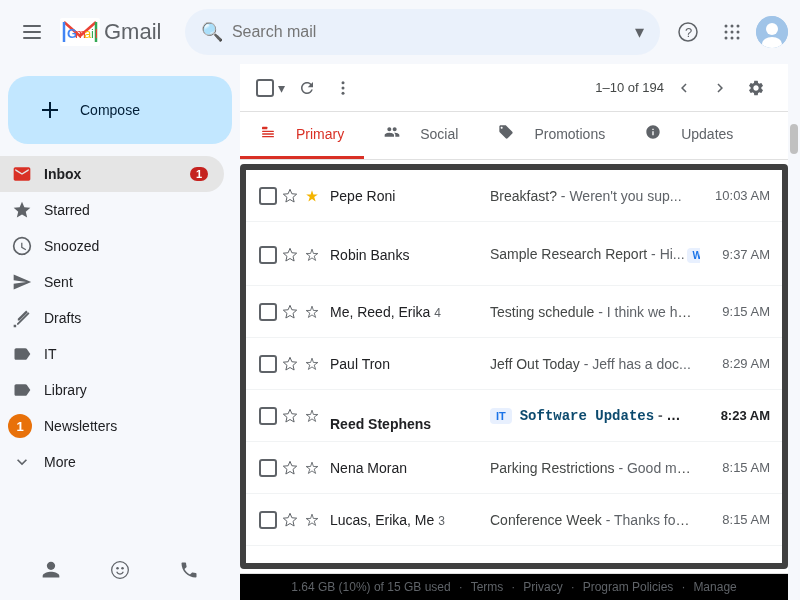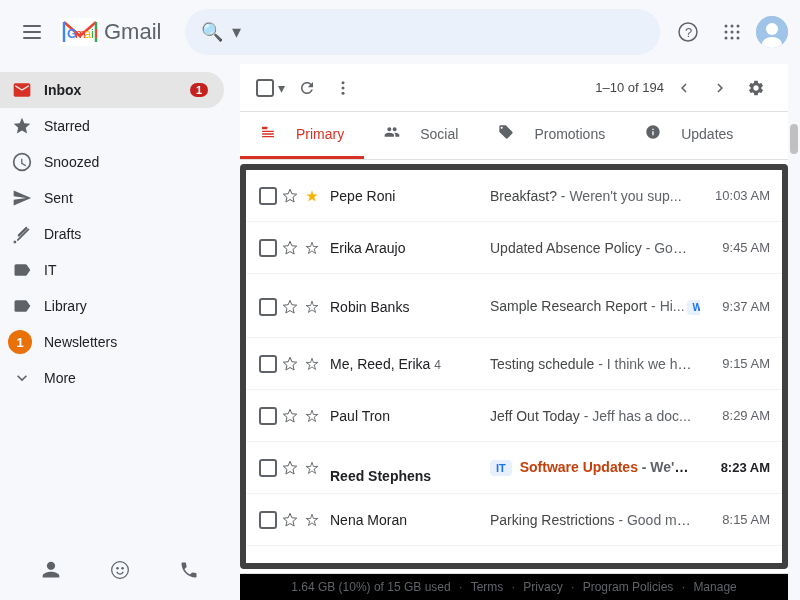--- a/index.html
+++ b/index.html
@@ -52,21 +52,21 @@
     .email-row { display: flex; align-items: center; padding: 8px 12px; border-bottom: 1px solid #f1f3f4; cursor: pointer; height: 52px; position: relative; background: #fff; }
     .email-row.unread { font-weight: 700; background: #fff; }
     .email-row .row-checkbox { width: 20px; min-width: 20px; display: flex; justify-content: center; }
     .email-row .row-star { width: 24px; min-width: 24px; display: flex; justify-content: center; color: #5f6368; font-size: 16px; }
     .email-row .row-important { width: 20px; min-width: 20px; display: flex; justify-content: center; color: #5f6368; font-size: 14px; }
     .email-row .row-sender { width: 160px; min-width: 160px; overflow: hidden; text-overflow: ellipsis; white-space: nowrap; font-size: 14px; padding: 0 8px; }
     .email-row .row-subject { flex: 1; overflow: hidden; text-overflow: ellipsis; white-space: nowrap; font-size: 14px; padding: 0 8px; color: #444746; }
     .email-row.unread .row-subject { color: #202124; }
     .email-row .row-time { width: 70px; min-width: 70px; text-align: right; font-size: 13px; color: #5f6368; }
     .email-row.unread .row-time { font-weight: 700; color: #202124; }
-    .subject-bold { font-weight: 700; color: #c2410c; }
+    .subject-bold { font-weight: 700; color: #0c4a6e; font-family: Liberation Mono, monospace; }
     .subject-dimmed { color: #5f6368; }
     .tag-badge { display: inline-flex; align-items: center; background: #e0e0e0; color: #444; border-radius: 4px; padding: 2px 6px; font-size: 11px; font-weight: 500; margin-right: 4px; }
     .tag-badge.it { background: #e8f0fe; color: #1a73e8; }
     .tag-badge.word { background: #e8f0fe; color: #1a73e8; }
     .important-filled { color: #f4b400; }
 
     
     .footer { padding: 6px 16px; border-top: 1px solid #e0e0e0; display: flex; align-items: center; justify-content: center; font-size: 12px; color: #5f6368; gap: 8px; background: #000000; }
     .footer a { color: #5f6368; text-decoration: none; }
 
@@ -97,20 +97,21 @@
         <text x="7" y="20" font-size="13" font-weight="700" fill="#4285F4">G</text>
         <text x="15" y="20" font-size="13" font-weight="400" fill="#EA4335">m</text>
         <text x="24" y="20" font-size="13" font-weight="400" fill="#FBBC05">a</text>
         <text x="31" y="20" font-size="13" font-weight="400" fill="#34A853">i</text>
         <text x="35" y="20" font-size="13" font-weight="400" fill="#EA4335">l</text>
       </svg>
       <span style="font-size:22px;color:#5f6368;font-weight:400;">Gmail</span>
     </div>
     <div class="search-bar">
       <span class="search-icon">🔍</span>
+      <input type="text" placeholder="Search mail" style="">
       <span class="search-dropdown">▾</span>
     </div>
     <div class="header-right">
       <button class="icon-btn" title="Help">
         <svg width="20" height="20" viewBox="0 0 20 20" fill="#5f6368">
             <circle cx="10" cy="10" r="9" stroke="#5f6368" stroke-width="1.5" fill="none"></circle>
             <text x="7" y="15" font-size="13" fill="#5f6368">?</text>
           </svg>
       </button>
       <button class="icon-btn" title="Google Apps">
@@ -132,20 +133,28 @@
             <circle cx="16" cy="13" r="6" fill="#fff"></circle>
             <ellipse cx="16" cy="28" rx="10" ry="7" fill="#fff"></ellipse>
           </svg>
       </div>
     </div>
   </div>
 
   <div class="main">
 
     <div class="sidebar">
+      <button class="compose-btn">
+        <svg width="36" height="36" viewBox="0 0 36 36">
+            <circle cx="18" cy="18" r="18" fill="none"></circle>
+            <line x1="10" y1="18" x2="26" y2="18" stroke="#001d35" stroke-width="2"></line>
+            <line x1="18" y1="10" x2="18" y2="26" stroke="#001d35" stroke-width="2"></line>
+          </svg>
+        <span>Compose</span>
+      </button>
 
       <div class="sidebar-item active">
         <span class="item-icon">
           <svg width="20" height="20" viewBox="0 0 24 24" fill="#d93025">
               <path d="M20 4H4c-1.1 0-2 .9-2 2v12c0 1.1.9 2 2 2h16c1.1 0 2-.9 2-2V6c0-1.1-.9-2-2-2zm0 4l-8 5-8-5V6l8 5 8-5v2z"></path>
             </svg>
         </span>
         <span class="item-label">Inbox</span>
         <span class="item-badge">1</span>
       </div>
@@ -331,38 +340,20 @@
           <div class="row-important important-filled">
               <svg width="14" height="14" viewBox="0 0 24 24" fill="#f4b400">
                 <path d="M12 2l2.4 7.4H22l-6.2 4.5 2.4 7.4L12 17l-6.2 4.3 2.4-7.4L2 9.4h7.6z"></path>
               </svg>
             </div>
           <div class="row-sender">Pepe Roni</div>
           <div class="row-subject"><span>Breakfast?</span><span class="subject-dimmed"> - Weren't you sup...</span></div>
           <div class="row-time">10:03 AM</div>
         </div>
 
-        <div class="email-row">
-          <div class="row-checkbox">
-              <div class="check-box"></div>
-            </div>
-          <div class="row-star">
-              <svg width="16" height="16" viewBox="0 0 24 24" fill="none" stroke="#5f6368" stroke-width="1.5">
-                <path d="M12 17.27L18.18 21l-1.64-7.03L22 9.24l-7.19-.61L12 2 9.19 8.63 2 9.24l5.46 4.73L5.82 21z"></path>
-              </svg>
-            </div>
-          <div class="row-important">
-              <svg width="14" height="14" viewBox="0 0 24 24" fill="none" stroke="#5f6368" stroke-width="1.5">
-                <path d="M12 2l2.4 7.4H22l-6.2 4.5 2.4 7.4L12 17l-6.2 4.3 2.4-7.4L2 9.4h7.6z"></path>
-              </svg>
-            </div>
-          <div class="row-sender">Erika Araujo</div>
-          <div class="row-subject"><span>Updated Absence Policy</span><span class="subject-dimmed"> - Good...</span></div>
-          <div class="row-time">9:45 AM</div>
-        </div>
 
         <div class="email-row" style="height:64px;align-items:center;padding-top:10px;">
           <div class="row-checkbox">
               <div class="check-box"></div>
             </div>
           <div class="row-star">
               <svg width="16" height="16" viewBox="0 0 24 24" fill="none" stroke="#5f6368" stroke-width="1.5">
                 <path d="M12 17.27L18.18 21l-1.64-7.03L22 9.24l-7.19-.61L12 2 9.19 8.63 2 9.24l5.46 4.73L5.82 21z"></path>
               </svg>
             </div>

